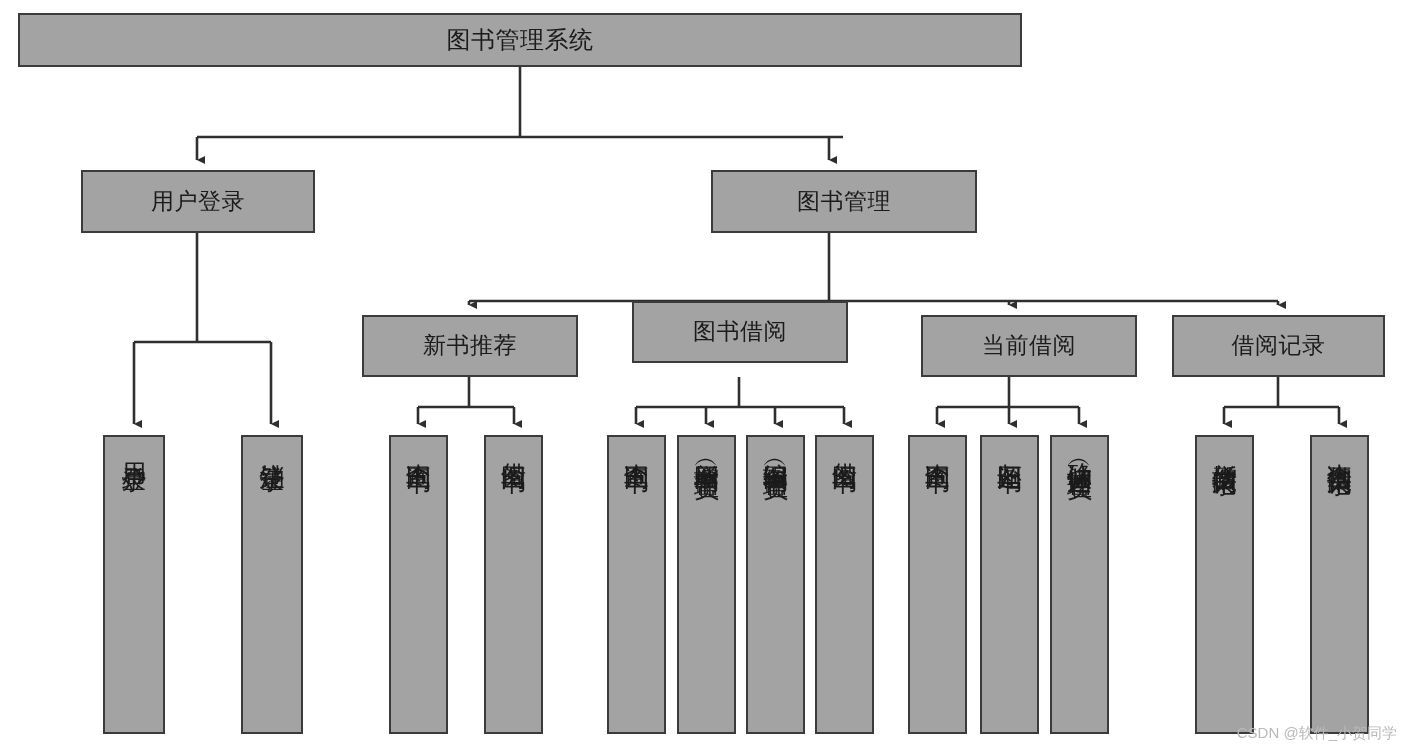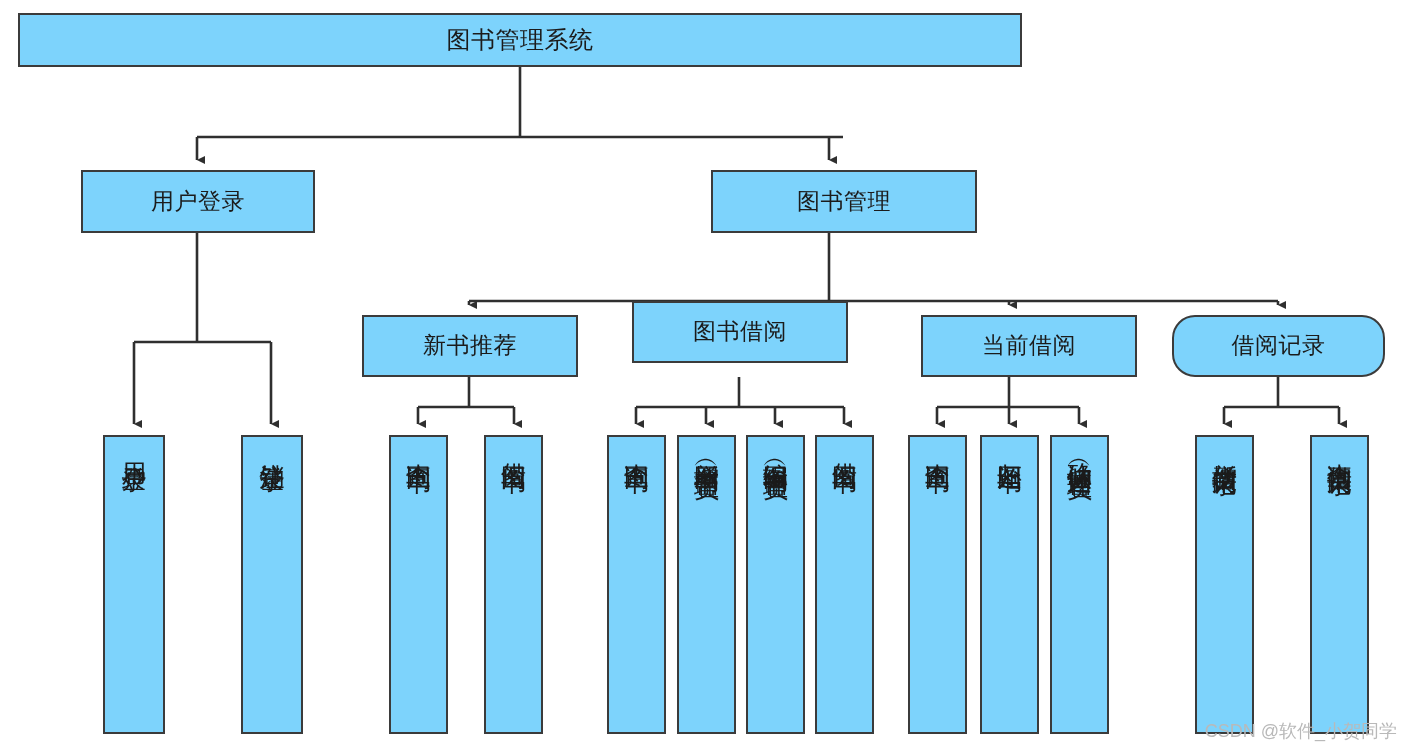--- a/index.html
+++ b/index.html
@@ -20,21 +20,21 @@
   #diagram-svg {
     position: absolute;
     left: 0;
     top: 0;
     width: 1405px;
     height: 747px;
   }
   .node-box {
     position: absolute;
     box-sizing: border-box;
-    background: #7dd3fc;
+    background: #a3a3a3;
     border: 2px solid #3b3b3b;
     display: flex;
     align-items: center;
     justify-content: center;
   }
   .node-label {
     color: #1b1b1b;
     line-height: 1.12;
     text-align: center;
     white-space: pre;
@@ -56,21 +56,21 @@
     line-height: 1.0;
     letter-spacing: 2px;
   }
   .node-box.root .node-label {
     font-size: 24px;
   }
   .watermark {
     position: absolute;
     right: 8px;
     bottom: 4px;
-    font-size: 18px;
+    font-size: 15px;
     color: #b9b9b9;
     font-family: "Liberation Sans", "DejaVu Sans", sans-serif;
     pointer-events: none;
     white-space: nowrap;
   }
 </style>
 </head>
 <body>
 
 <div id="stage">
@@ -143,21 +143,21 @@
   </div>
 
   <div class="node-box horizontal" style="left:632px; top:301px; width:216px; height:62px;">
     <span class="node-label">图书借阅</span>
   </div>
 
   <div class="node-box horizontal" style="left:902px; top:315px; width:216px; height:62px;margin-left:19px;">
     <span class="node-label">当前借阅</span>
   </div>
 
-  <div class="node-box horizontal" style="left:1172px; top:315px; width:213px; height:62px;border-radius:23px;">
+  <div class="node-box horizontal" style="left:1172px; top:315px; width:213px; height:62px;">
     <span class="node-label">借阅记录</span>
   </div>
 
   <div class="node-box vertical" style="left:103px; top:435px; width:62px; height:299px;">
     <span class="node-label">用户登录</span>
   </div>
 
   <div class="node-box vertical" style="left:241px; top:435px; width:62px; height:299px;">
     <span class="node-label">注销登录</span>
   </div>

